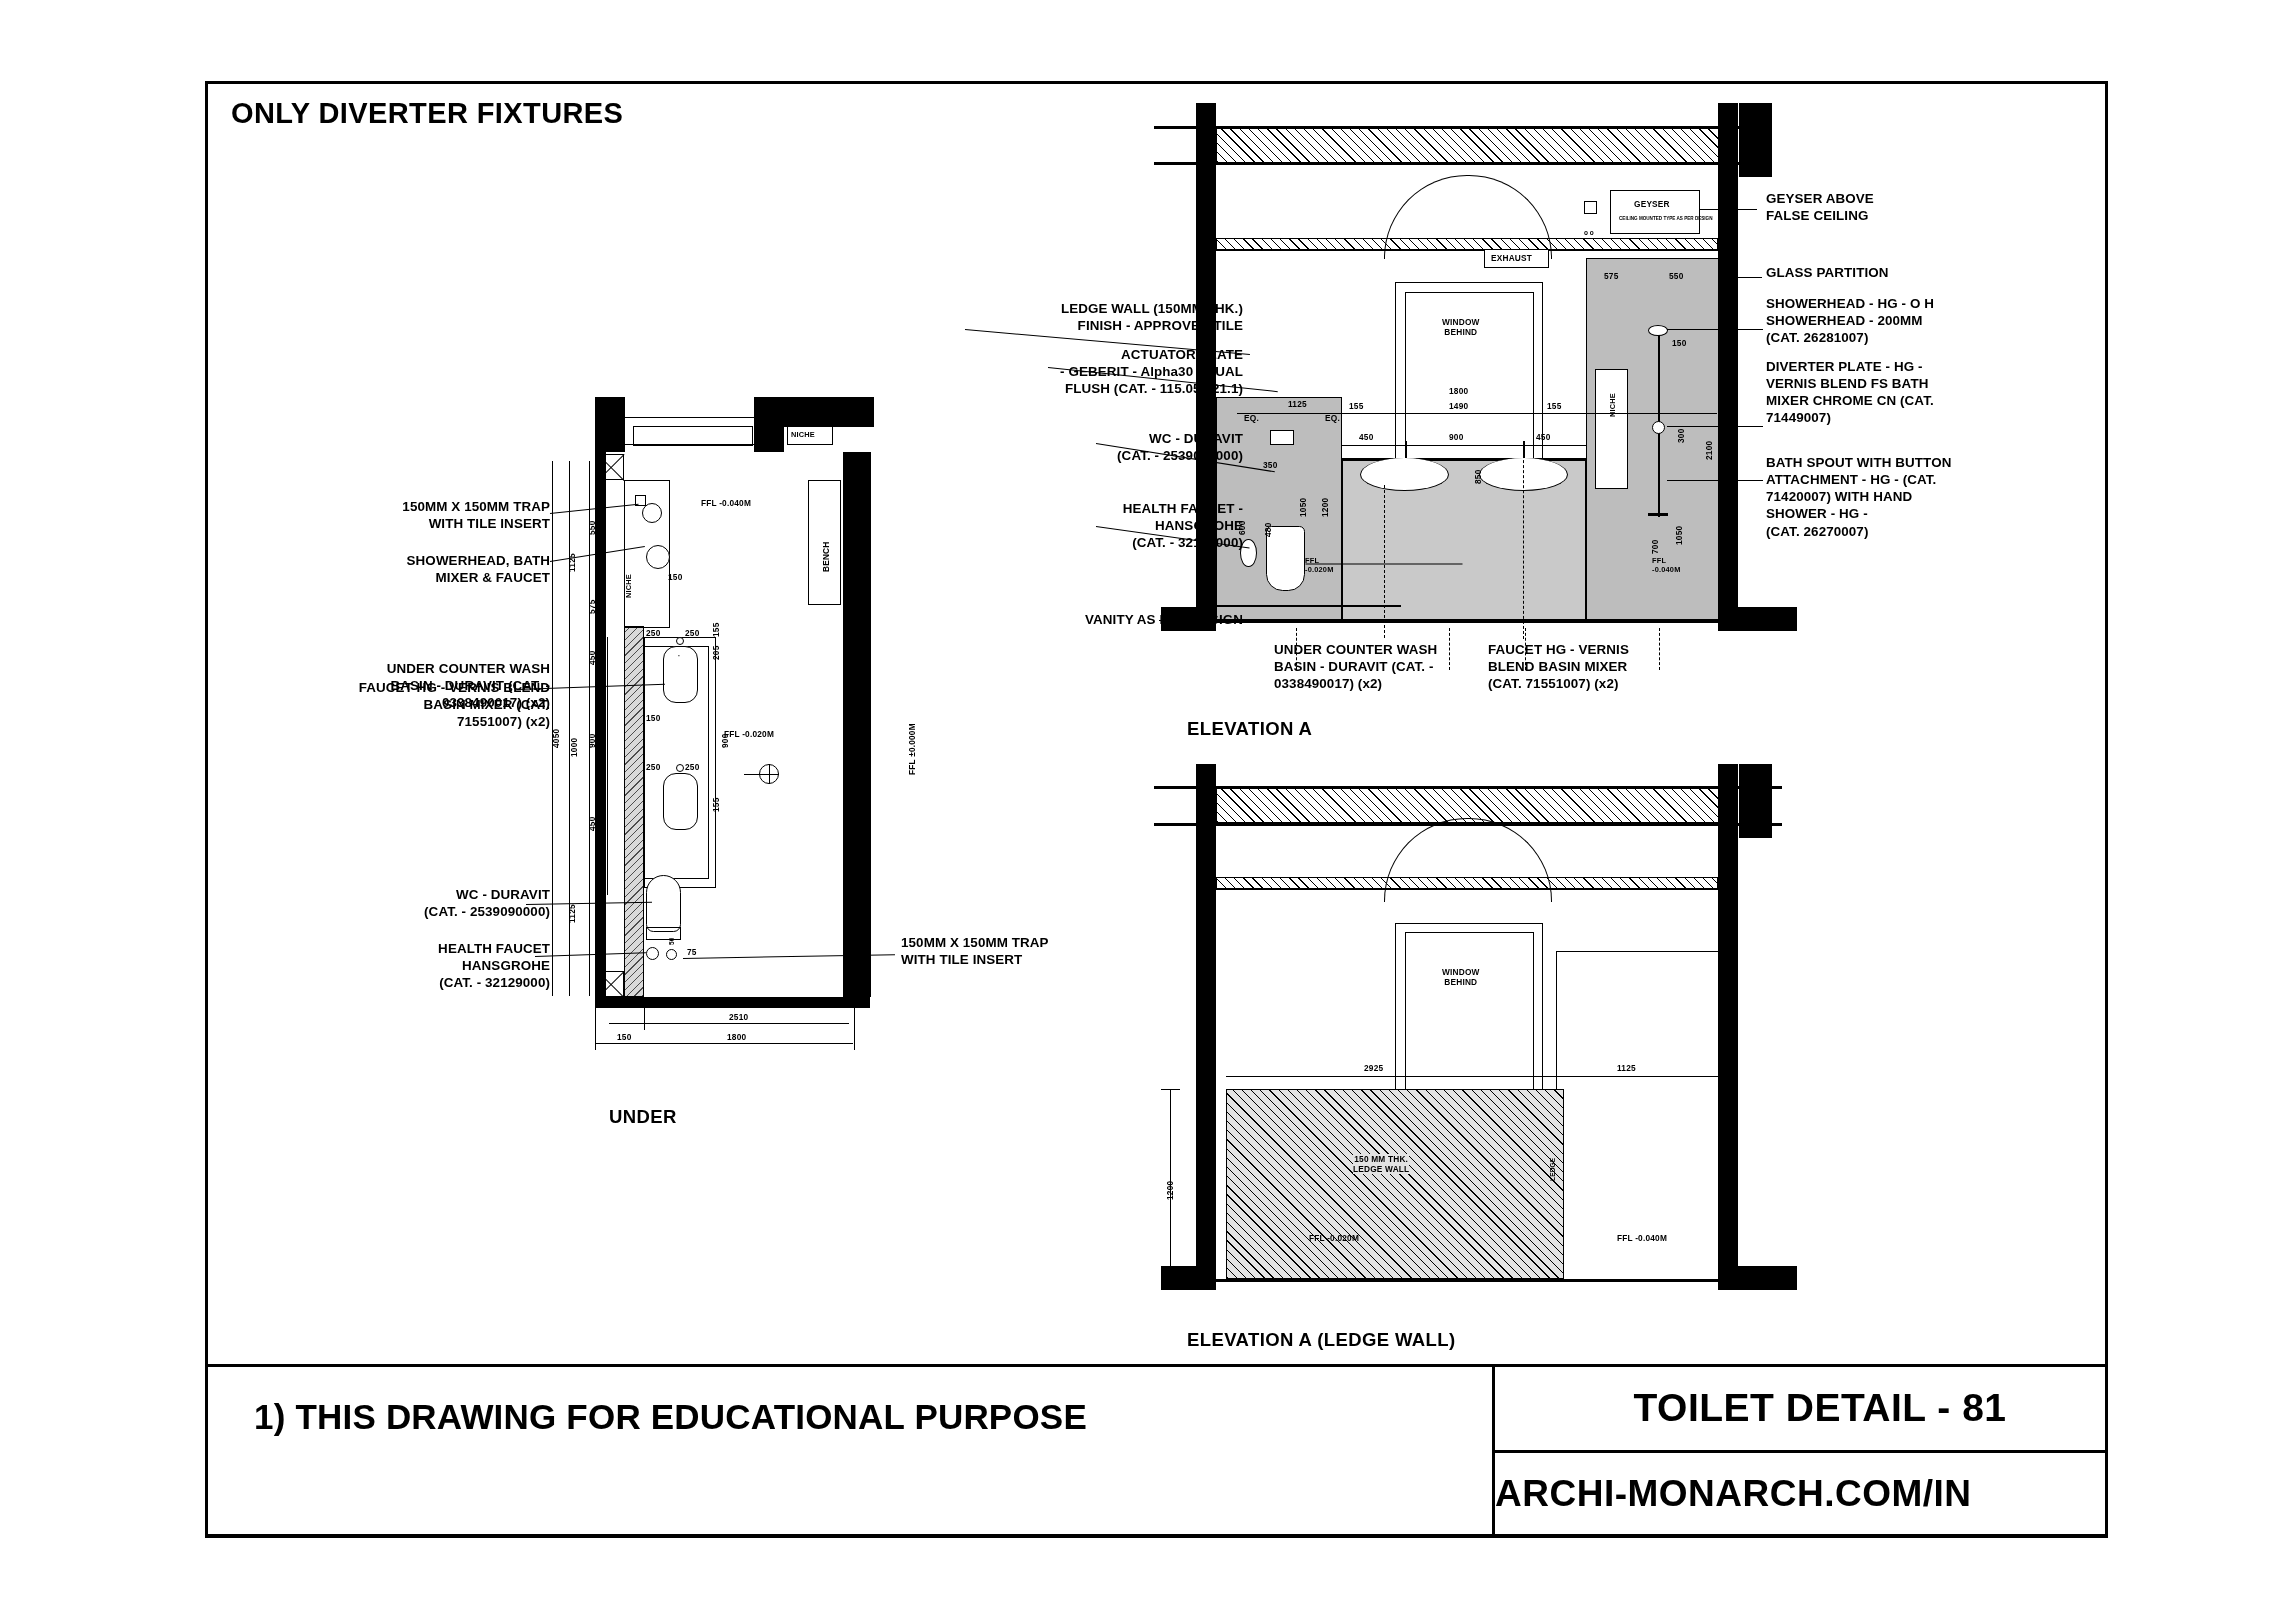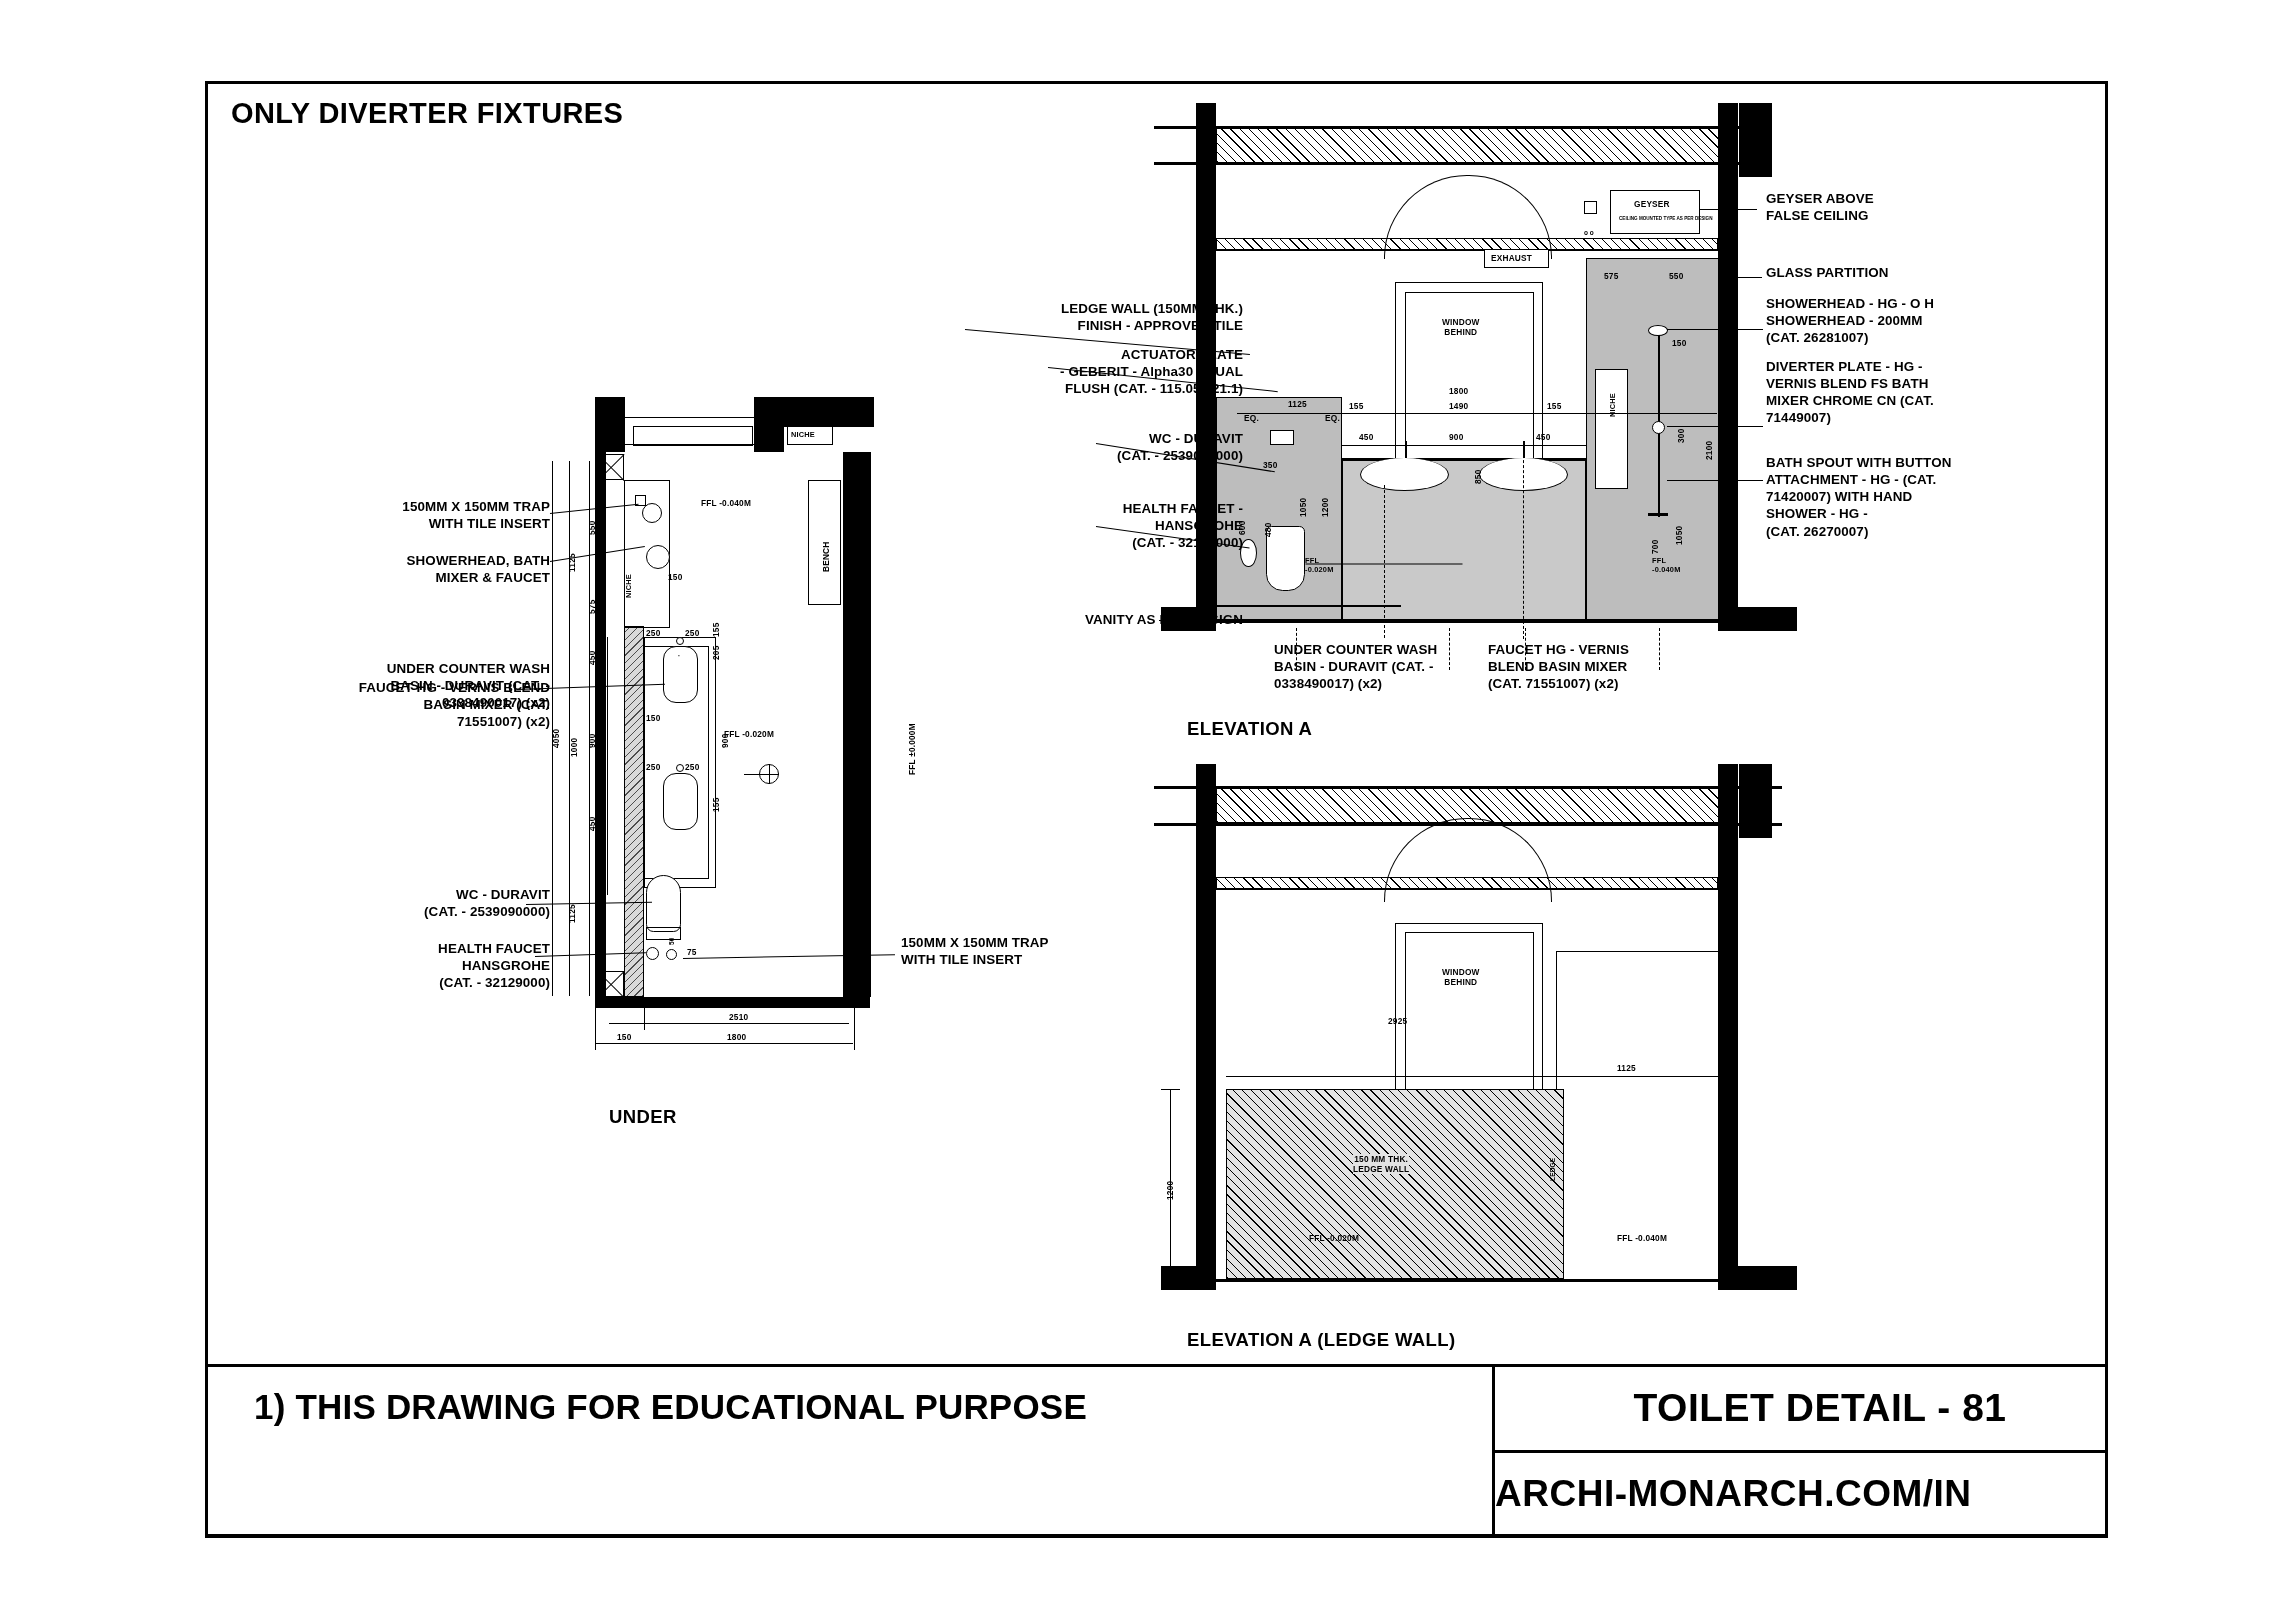--- a/index.html
+++ b/index.html
@@ -65,21 +65,21 @@
     justify-content: flex-start;
   }
   .note-title {
     font-size: 37px;
     font-weight: bold;
     letter-spacing: 0.5px;
   }
   .note-line {
     font-size: 35px;
     font-weight: bold;
-    margin-top: 3px;
+    margin-top: 13px;
     letter-spacing: 0.2px;
   }
   .tb-code {
     font-size: 39px;
     font-weight: bold;
     letter-spacing: 0.5px;
   }
   .tb-site {
     font-size: 37px;
     font-weight: bold;
@@ -507,21 +507,21 @@
     <div class="tiny" style="left:1353px; top:1154px; white-space:pre-line; text-align:center; background:#e3e3e3;">150 MM THK.
 LEDGE WALL</div>
     <div class="tiny rot" style="left:1549px; top:1181px; font-size:6.5px;">LEDGE</div>
 
     <div class="ln hl" style="left:1216px; top:1279px; width:502px; height:2.8px;"></div>
     <div class="tiny" style="left:1309px; top:1233px;">FFL -0.020M</div>
     <div class="tiny" style="left:1617px; top:1233px;">FFL -0.040M</div>
 
     <div class="ln hl" style="left:1226px; top:1076px; width:338px;"></div>
     <div class="ln hl" style="left:1563px; top:1076px; width:155px;"></div>
-    <div class="tiny" style="left:1364px; top:1016px;margin-left:24px;">2925</div>
+    <div class="tiny" style="left:1364px; top:1063px;">2925</div>
     <div class="tiny" style="left:1617px; top:1063px;">1125</div>
     <div class="ln vl" style="left:1170px; top:1089px; height:190px;"></div>
     <div class="ln hl" style="left:1161px; top:1089px; width:18.5px;"></div>
     <div class="ln hl" style="left:1161px; top:1279px; width:18.5px;"></div>
     <div class="tiny rot" style="left:1165px; top:1200px;">1200</div>
 
     <div class="view-label" style="left:1187px; top:1329px;">ELEVATION A (LEDGE WALL)</div>
   </div>
 
   <div class="titleblock">

